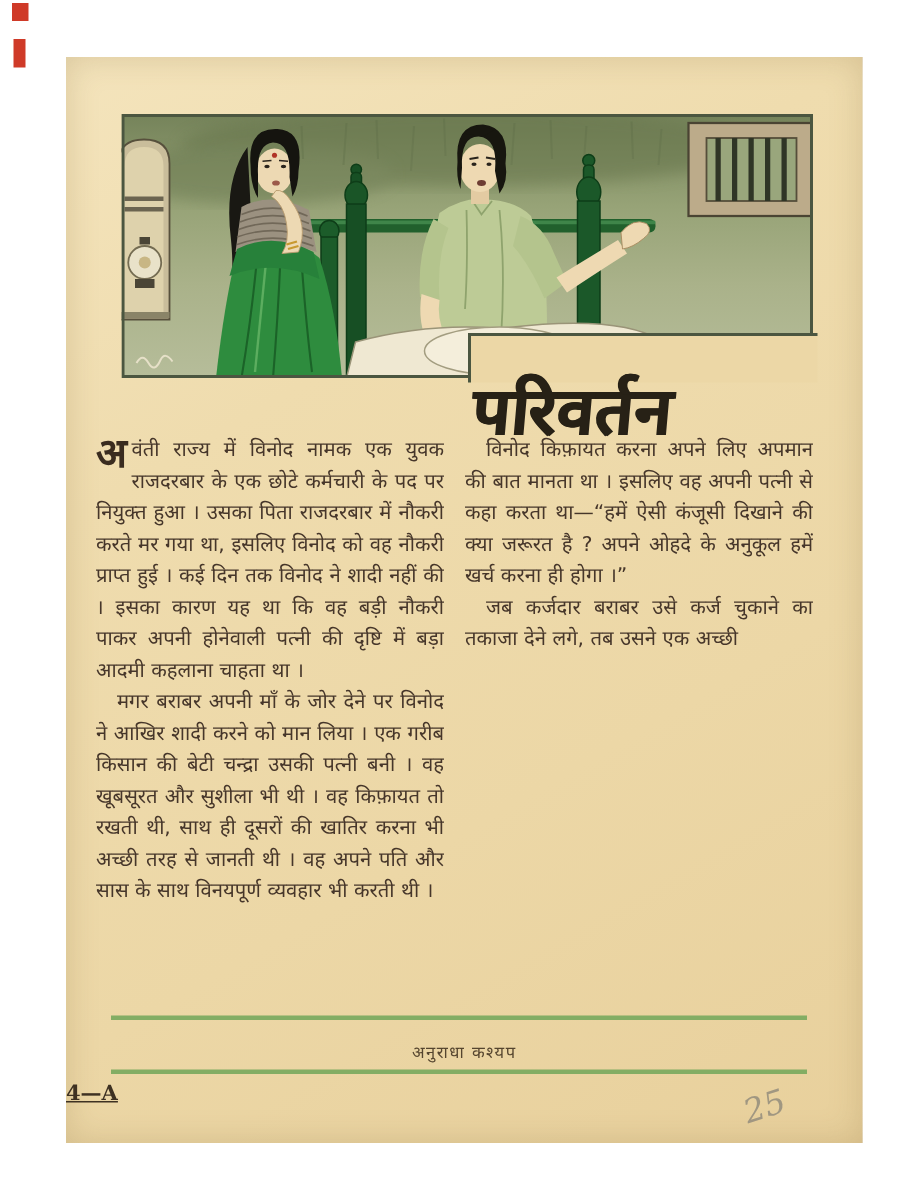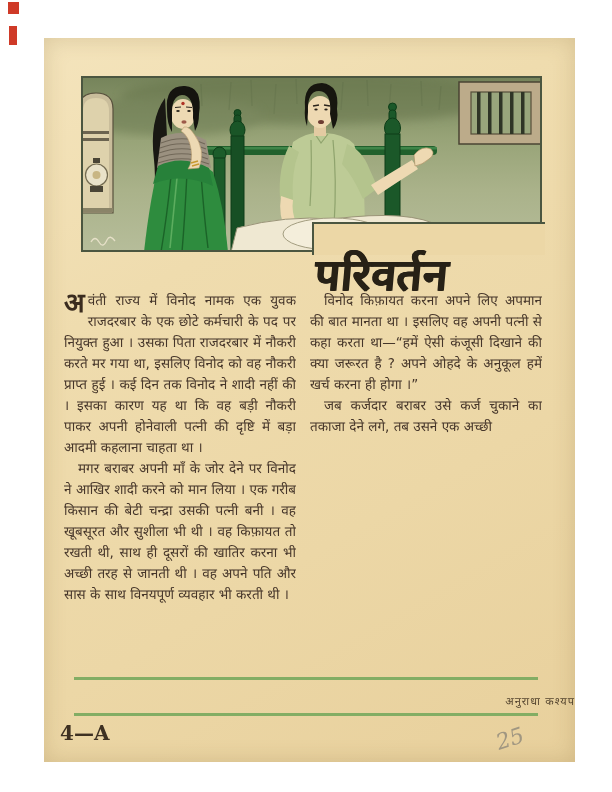--- a/index.html
+++ b/index.html
@@ -35,26 +35,26 @@
   .col p{margin:0;}
   .col p.indent{text-indent:14px;}
   .dropcap{
     float:left;font-size:27px;line-height:23px;font-weight:bold;
     color:#3a2c1f;margin:1px 3px 0 0;
   }
   .rule{position:absolute;left:30px;width:464px;height:3px;background:#7aa95e;opacity:.92;}
   .rule.r1{top:639px;}
   .rule.r2{top:675px;}
   .byline{
-    position:absolute;left:0;top:655px;width:100%;text-align:right;
+    position:absolute;left:0;top:655px;width:100%;text-align:center;
     font-size:11px;color:#55452f;letter-spacing:1px;
   }
   .page-label{
-    position:absolute;left:16px;top:683px;font-size:20px;font-weight:bold;
-    color:#3e3122;font-family:"DejaVu Serif", serif;
+    position:absolute;left:0;top:683px;font-size:14px;font-weight:bold;
+    color:#3e3122;font-family:"DejaVu Serif", serif;text-decoration:underline;
   }
   .handwritten{
     position:absolute;left:452px;top:688px;font-size:22px;color:#8f897b;
     font-style:italic;font-family:"DejaVu Serif", serif;
     transform:rotate(-18deg);opacity:.8;
   }
 </style>
 </head>
 <body>
 

